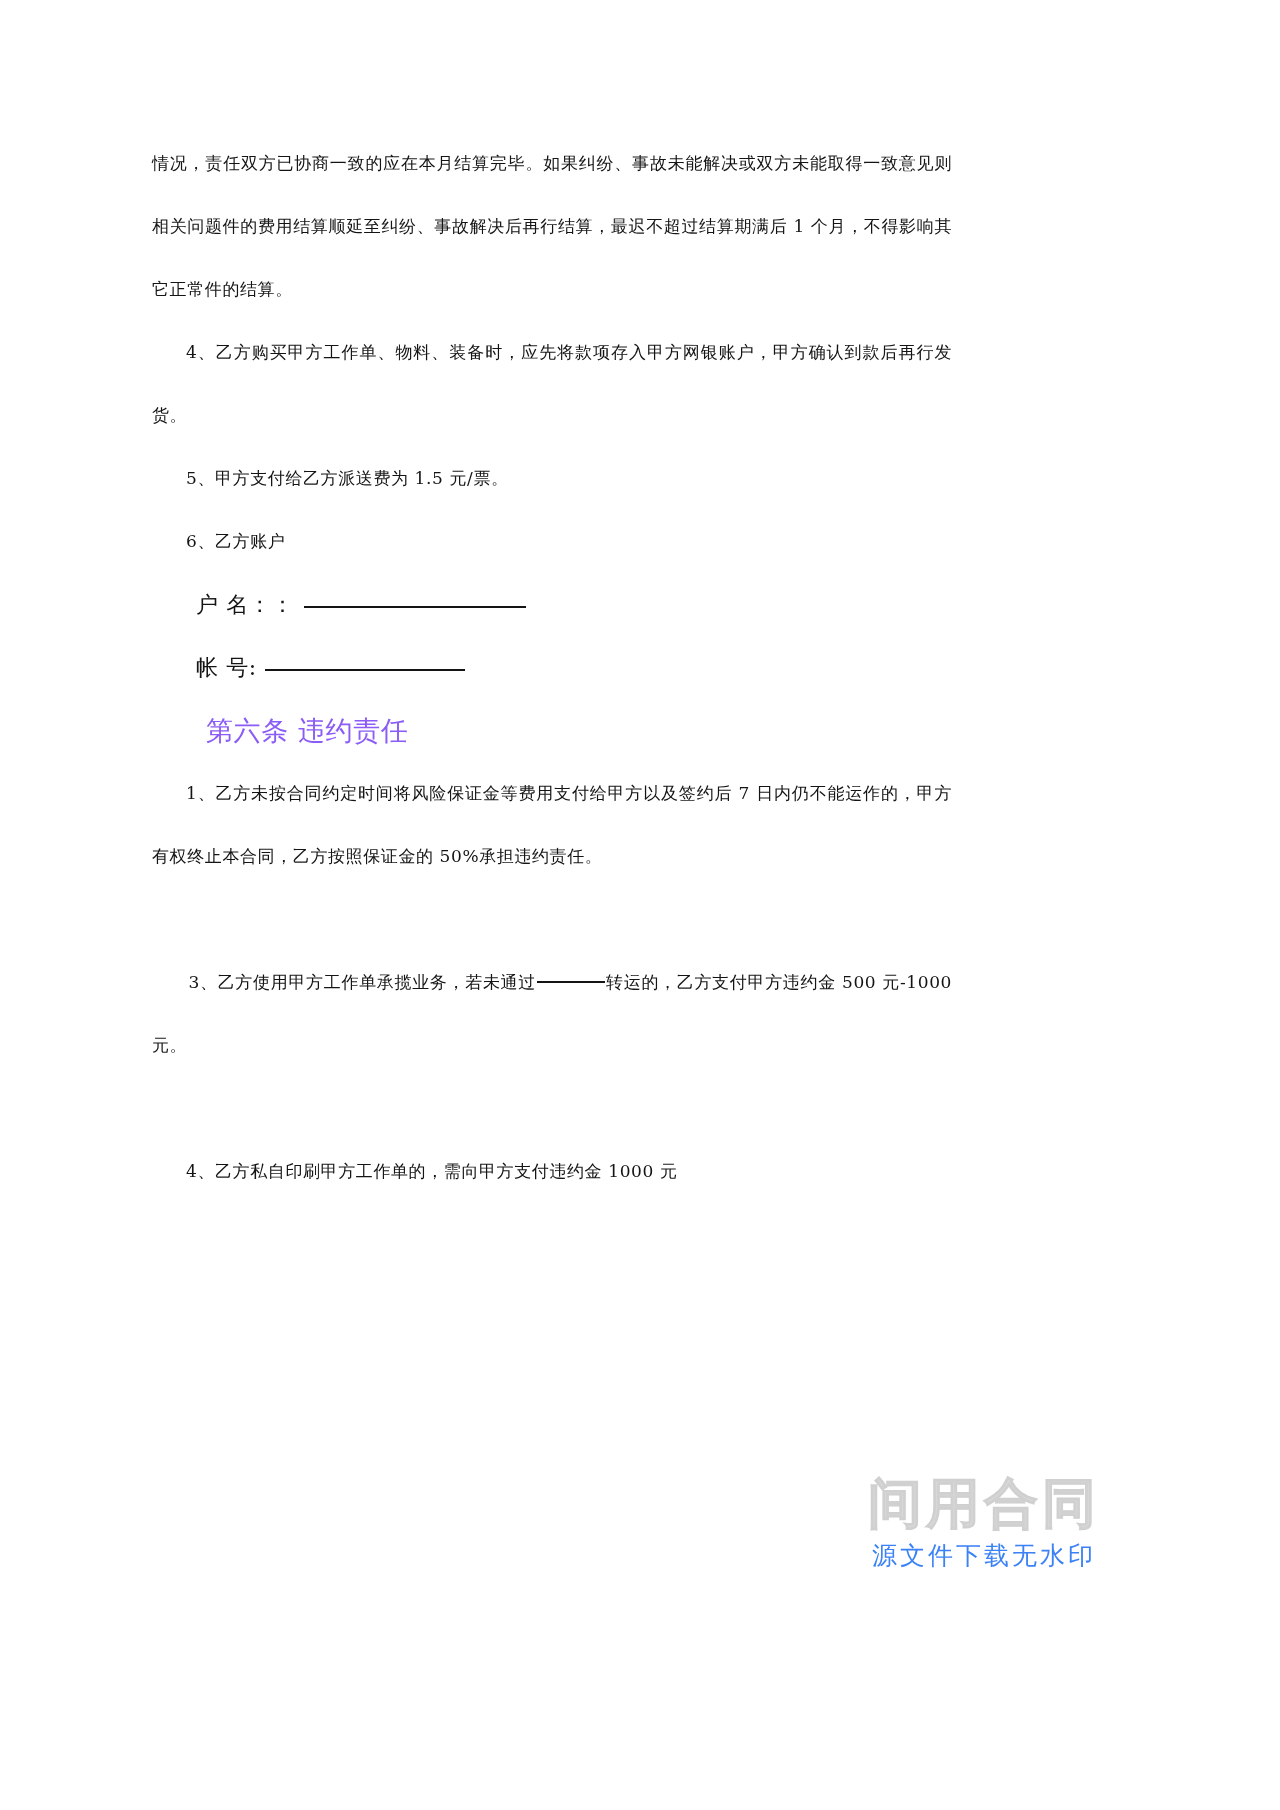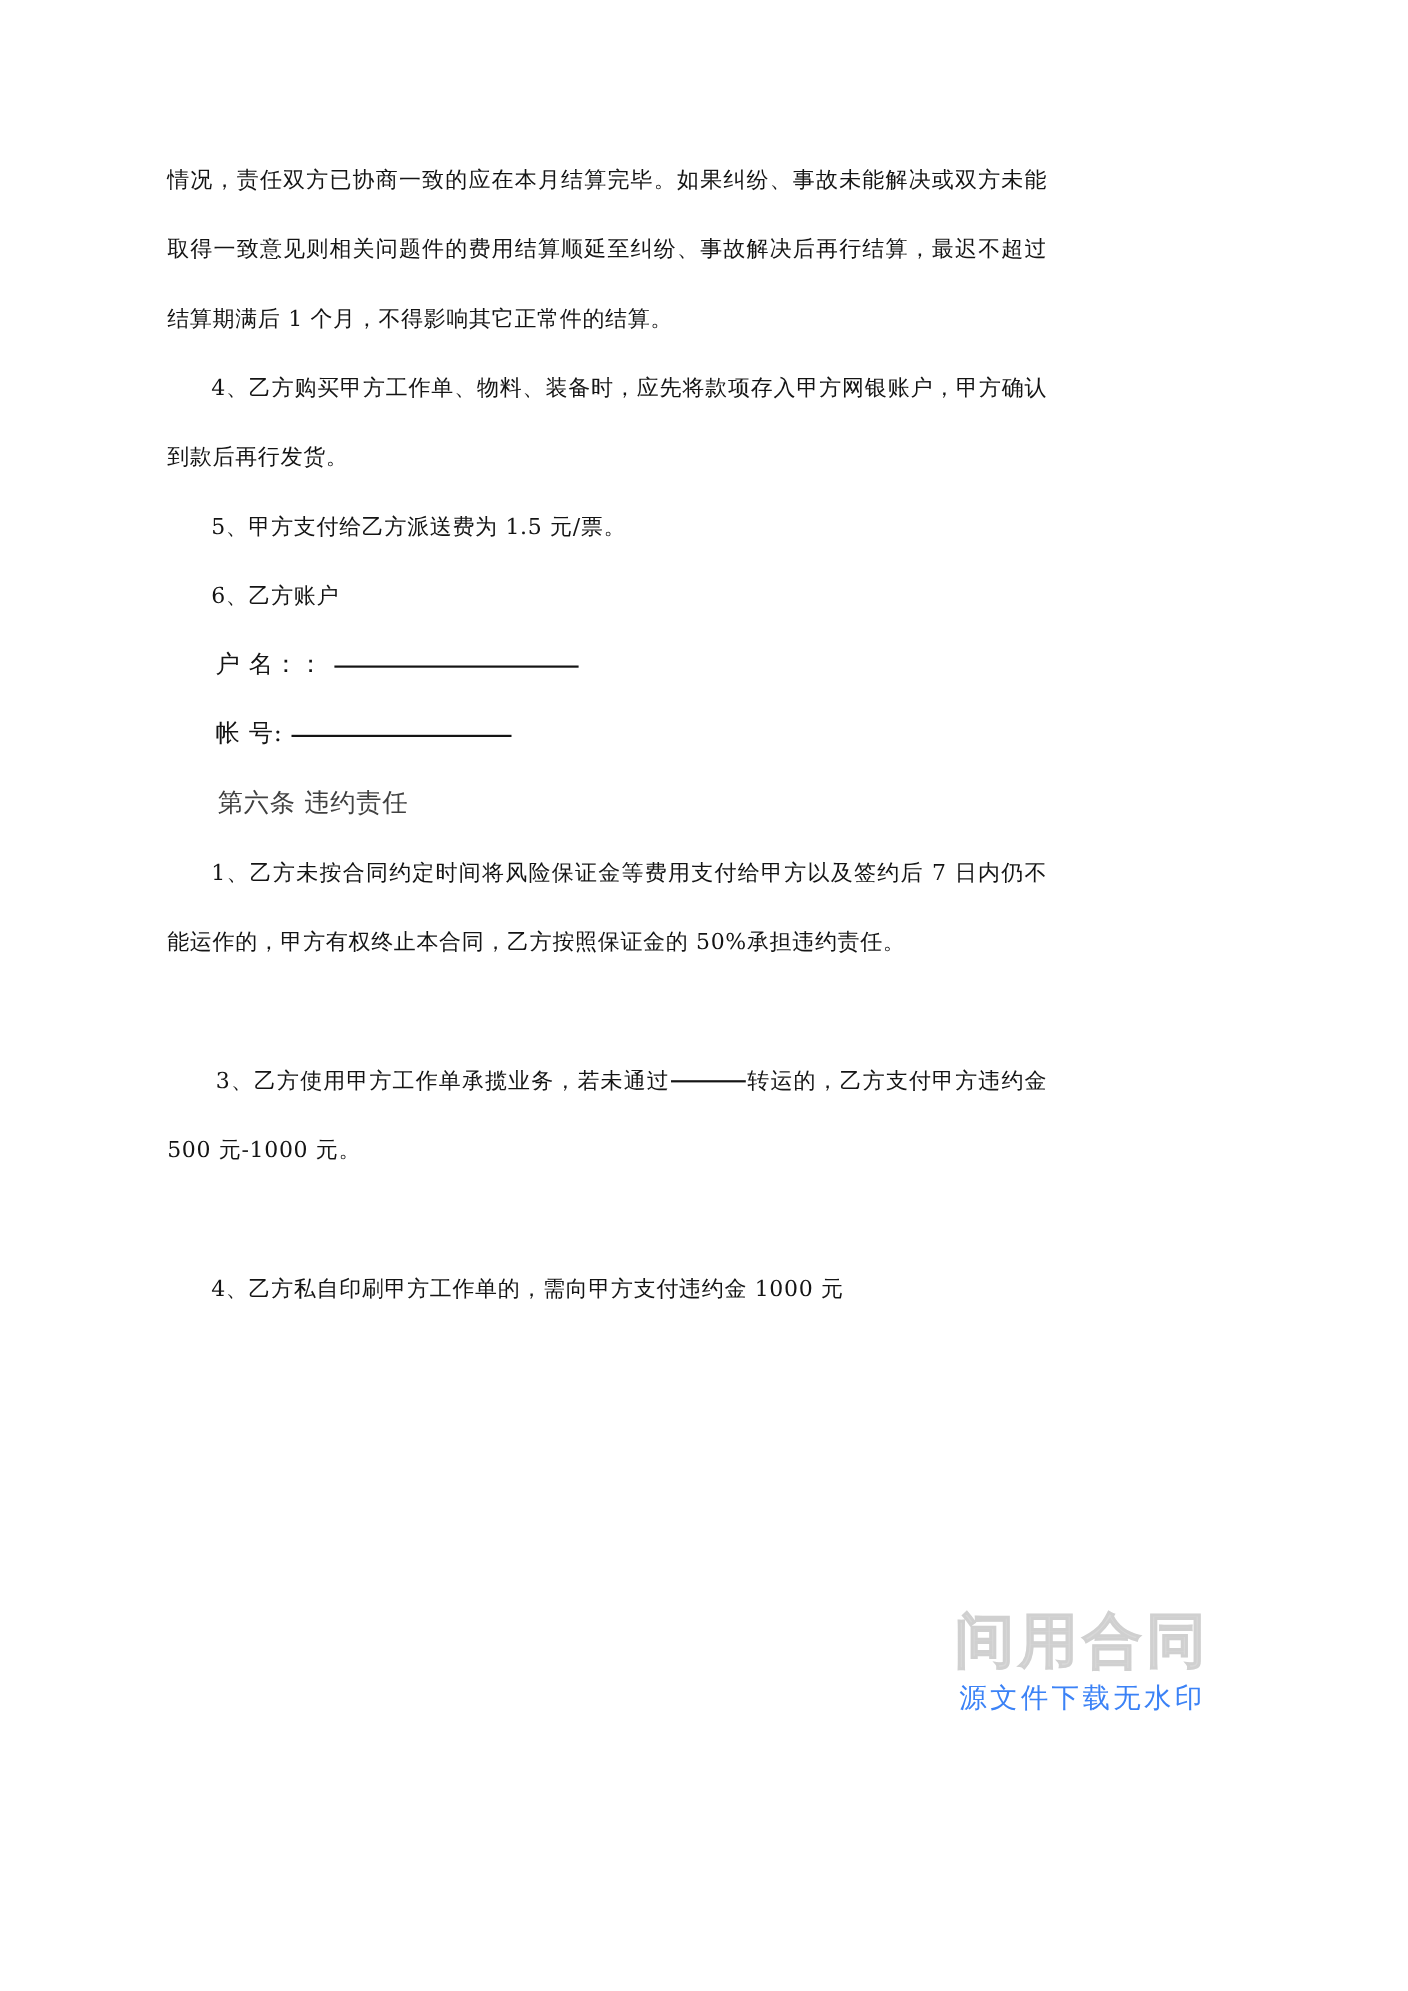--- a/index.html
+++ b/index.html
@@ -25,43 +25,43 @@
   .doc-body {
     position: absolute;
     left: 152px;
     top: 132px;
     width: 800px;
   }
 
   
   .para {
     font-family: "DejaVu Serif", "Liberation Serif", serif;
-    font-size: 20px;
+    font-size: 17px;
     line-height: 63px;
     color: #141414;
     letter-spacing: 0.6px;
     text-align: justify;
     text-justify: inter-ideograph;
     margin: 0;
     white-space: pre-wrap;
   }
 
   .para.indent {
     text-indent: 2em;
   }
 
   .para.cont {
     text-indent: 0;
   }
 
   .heading {
     font-family: "DejaVu Serif", "Liberation Serif", serif;
-    font-size: 23px;
+    font-size: 27px;
     line-height: 63px;
-    color: #404040;
+    color: #8b5cf6;
     letter-spacing: 0.6px;
     margin: 0;
     text-indent: 2em;
   }
 
   
   .acct-row {
     display: flex;
     align-items: baseline;
     font-size: 22px;
@@ -93,21 +93,21 @@
     border-bottom: 2.2px solid #141414;
     height: 1px;
     vertical-align: 5px;
     margin: 0 1px;
   }
 
   
   .watermark {
     position: absolute;
     right: 56px;
-    bottom: 248px;
+    bottom: 236px;
     width: 480px;
     text-align: center;
     pointer-events: none;
     user-select: none;
   }
   .wm-logo {
     font-family: "DejaVu Sans", "Liberation Sans", sans-serif;
     font-size: 54px;
     font-weight: 700;
     letter-spacing: 4px;

